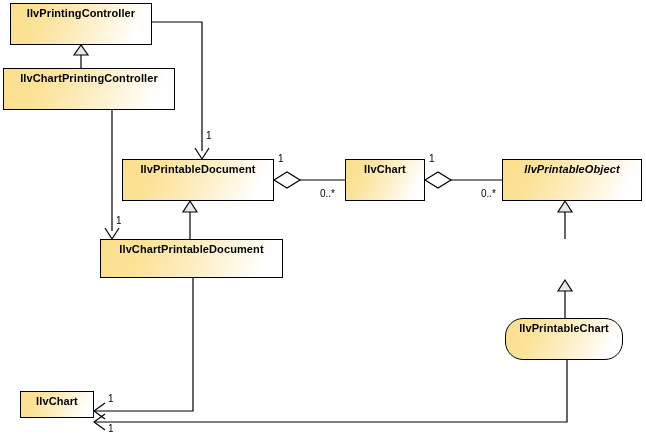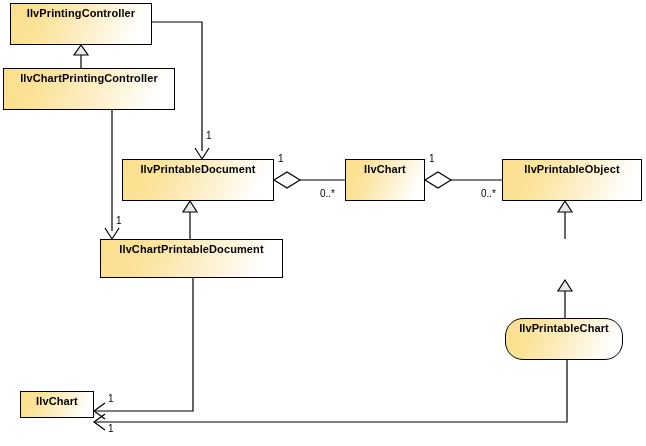--- a/index.html
+++ b/index.html
@@ -33,20 +33,21 @@
     text-align: center;
     font-size: 11px;
     font-weight: bold;
     color: #000000;
     letter-spacing: 0.1px;
     padding-top: 3px;
     line-height: 13px;
     white-space: nowrap;
   }
   .uml-class.abstract .cls-name {
+    font-style: italic;
   }
   .mult-label {
     position: absolute;
     font-size: 10px;
     color: #000000;
     white-space: nowrap;
     line-height: 10px;
   }
 </style>
 </head>

